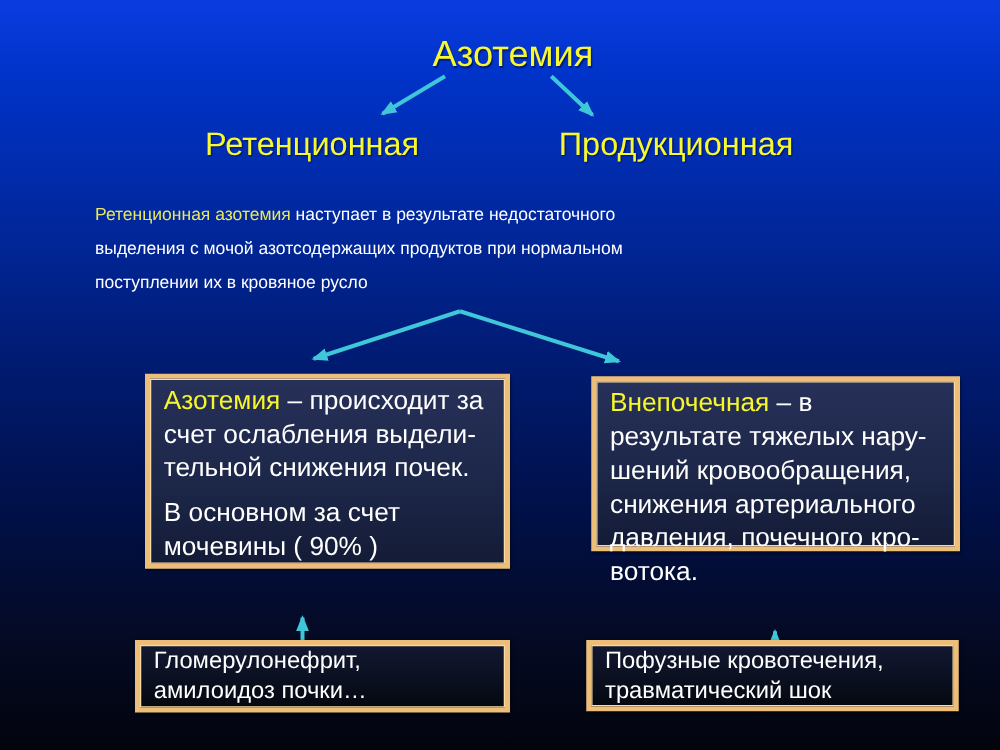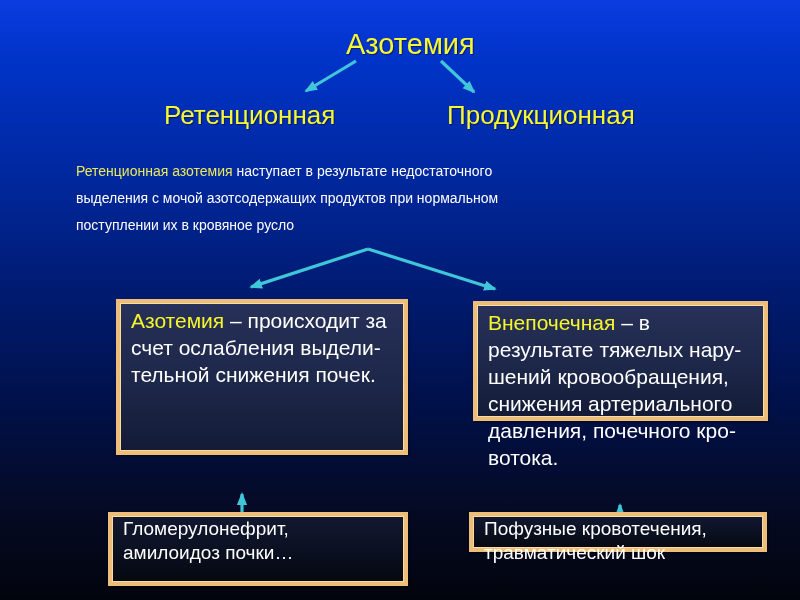--- a/index.html
+++ b/index.html
@@ -70,32 +70,32 @@
     color: #ffffff;
     font-size: 21px;
     line-height: 27px;
     padding: 4px 11px;
   }
   .mainbox .box-head { color: #f6f62a; }
   .box-text { white-space: pre-line; }
   .box-para2 { margin-top: 9px; white-space: pre-line; }
 
   .box-renal      { left: 116px; top: 299px; width: 292px; height: 156px; }
-  .box-extrarenal { left: 473px; top: 301px; width: 295px; height: 120px; }
+  .box-extrarenal { left: 473px; top: 301px; width: 295px; height: 140px; }
 
   .causebox {
     background: linear-gradient(180deg, #121831 0%, #0a0f1f 60%, #05080f 100%);
     color: #ffffff;
     font-size: 19px;
     line-height: 24px;
     padding: 1px 11px;
     white-space: pre-line;
   }
-  .box-renal-causes      { left: 108px; top: 512px; width: 300px; height: 74px; }
-  .box-extrarenal-causes { left: 469px; top: 512px; width: 298px; height: 40px; }
+  .box-renal-causes      { left: 108px; top: 512px; width: 300px; height: 58px; }
+  .box-extrarenal-causes { left: 469px; top: 512px; width: 298px; height: 57px; }
 </style>
 </head>
 <body>
 
 <div class="slide">
 
   <svg class="arrows" viewBox="0 0 800 600">
     <defs>
       <marker id="ah" viewBox="0 0 10 8" refX="8.5" refY="4" markerWidth="4" markerHeight="3.6" orient="auto">
         <path d="M0,0 L10,4 L0,8 z" fill="#3fc6d8"></path>
@@ -116,20 +116,22 @@
   <div class="branch-label branch-right">Продукционная</div>
 
   <div class="definition"><span class="lead">Ретенционная азотемия</span><span> наступает в результате недостаточного
 выделения с мочой азотсодержащих продуктов при нормальном
 поступлении их в кровяное русло</span></div>
 
   <div class="tanbox mainbox box-renal">
     <div class="box-text"><span class="box-head">Азотемия</span><span> – происходит за
 счет ослабления выдели-
 тельной снижения почек.</span></div>
+    <div class="box-para2">В основном за счет
+мочевины ( 90% )</div>
   </div>
 
   <div class="tanbox mainbox box-extrarenal">
     <div class="box-text"><span class="box-head">Внепочечная</span><span> – в
 результате тяжелых нару-
 шений кровообращения,
 снижения артериального
 давления, почечного кро-
 вотока.</span></div>
   </div>

